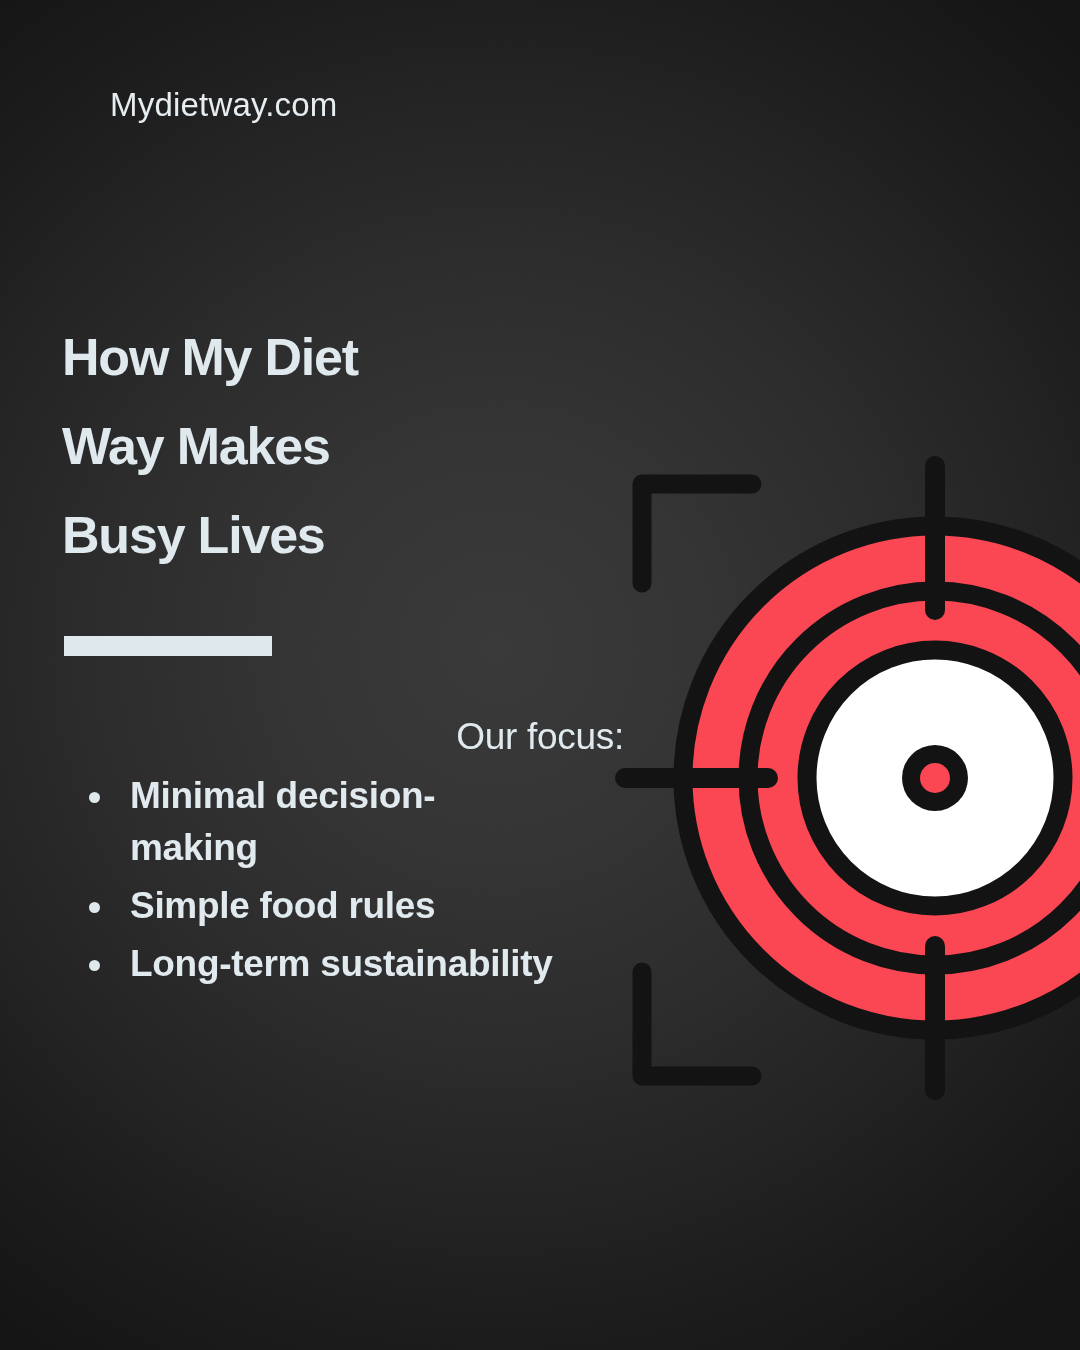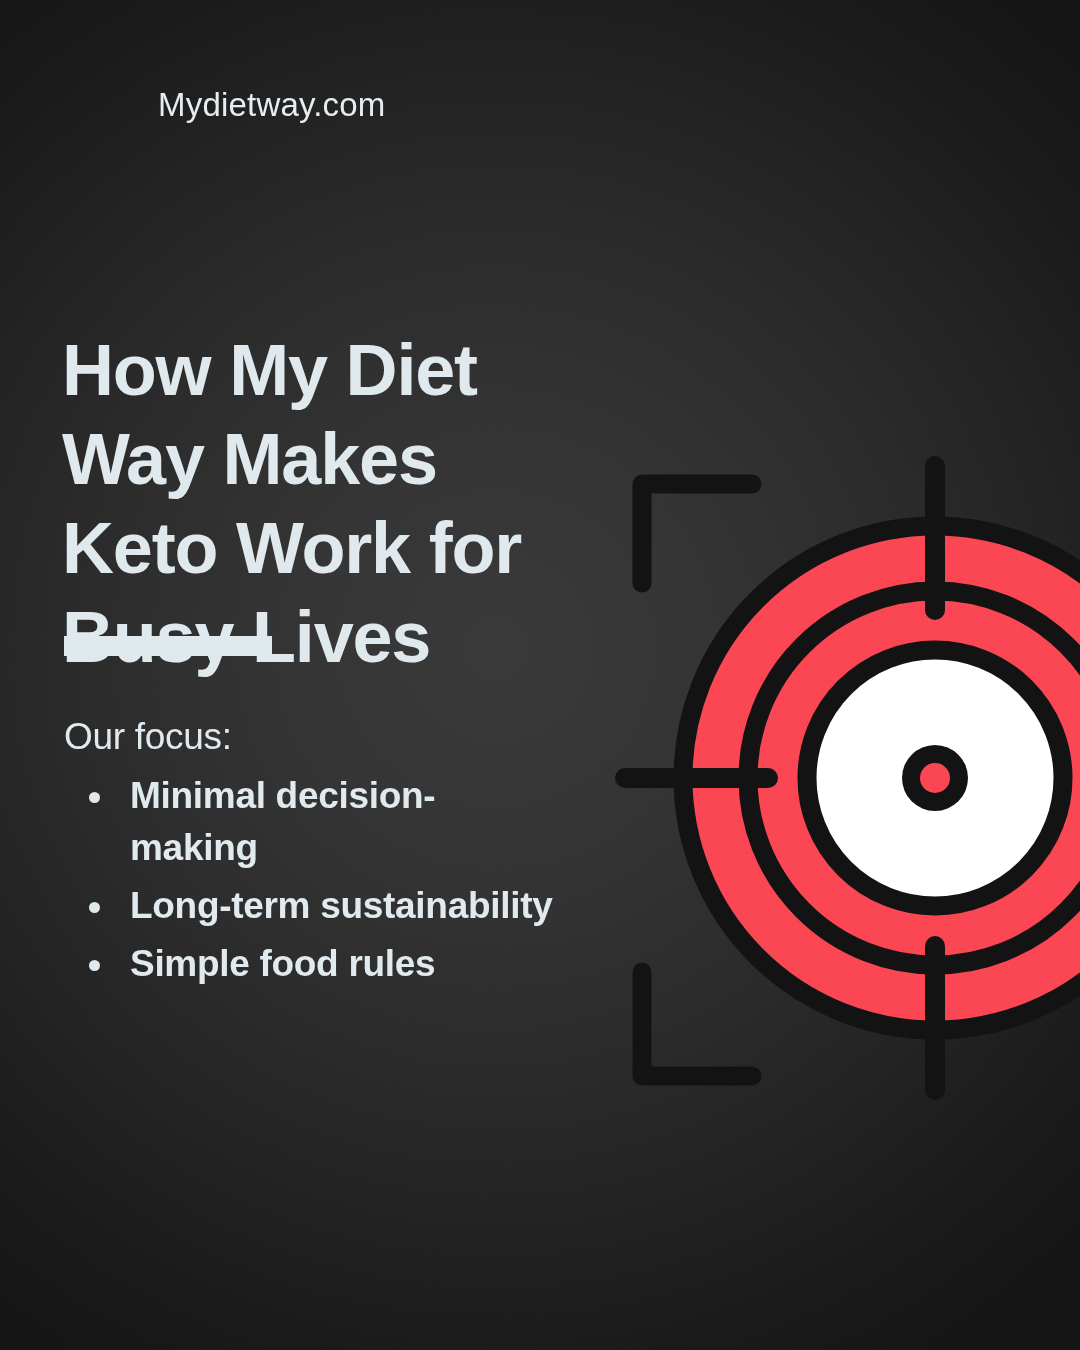--- a/index.html
+++ b/index.html
@@ -41,30 +41,29 @@
   
   #brand {
     position: absolute;
     left: 110px;
     top: 86px;
     font-size: 33px;
     font-weight: 400;
     letter-spacing: .2px;
     color: #e6eef2;
     white-space: nowrap;
-    margin-left: 48px;
   }
 
   
   #headline {
     position: absolute;
     left: 62px;
     top: 278px;
     width: 600px;
-    font-size: 72px;
+    font-size: 52px;
     line-height: 89px;
     font-weight: 700;
     letter-spacing: -1.2px;
     color: #dfe9ee;
   }
   #headline .ln { display: block; white-space: nowrap; }
 
   #headline-rule {
     position: absolute;
     left: 64px;
@@ -80,20 +79,21 @@
     left: 64px;
     top: 712px;
     width: 560px;
     color: #e1eaef;
   }
   #focus-label {
     font-size: 37px;
     line-height: 50px;
     font-weight: 400;
     letter-spacing: -.3px;
+    text-align: right;
   }
   #focus-list {
     list-style: none;
     margin: 8px 0 0 0;
     padding: 0;
   }
   #focus-list li {
     position: relative;
     padding-left: 66px;
     font-size: 37px;
@@ -127,32 +127,31 @@
 </head>
 <body>
 
 <div id="card">
 
   <div id="brand">Mydietway.com</div>
 
   <h1 id="headline">
     <span class="ln">How My Diet</span>
     <span class="ln">Way Makes</span>
-    <span class="ln">Keto Work for</span>
     <span class="ln">Busy Lives</span>
   </h1>
 
   <div id="headline-rule"></div>
 
   <div id="focus-block">
     <div id="focus-label">Our focus:</div>
     <ul id="focus-list">
       <li>Minimal decision-making</li>
+      <li>Simple food rules</li>
       <li>Long-term sustainability</li>
-      <li>Simple food rules</li>
     </ul>
   </div>
 
   <div id="target-graphic">
     <svg viewBox="0 0 500 680" xmlns="http://www.w3.org/2000/svg">
       <defs>
 
         <clipPath id="cardClip">
             <rect x="0" y="0" width="480" height="680"></rect>
           </clipPath>

